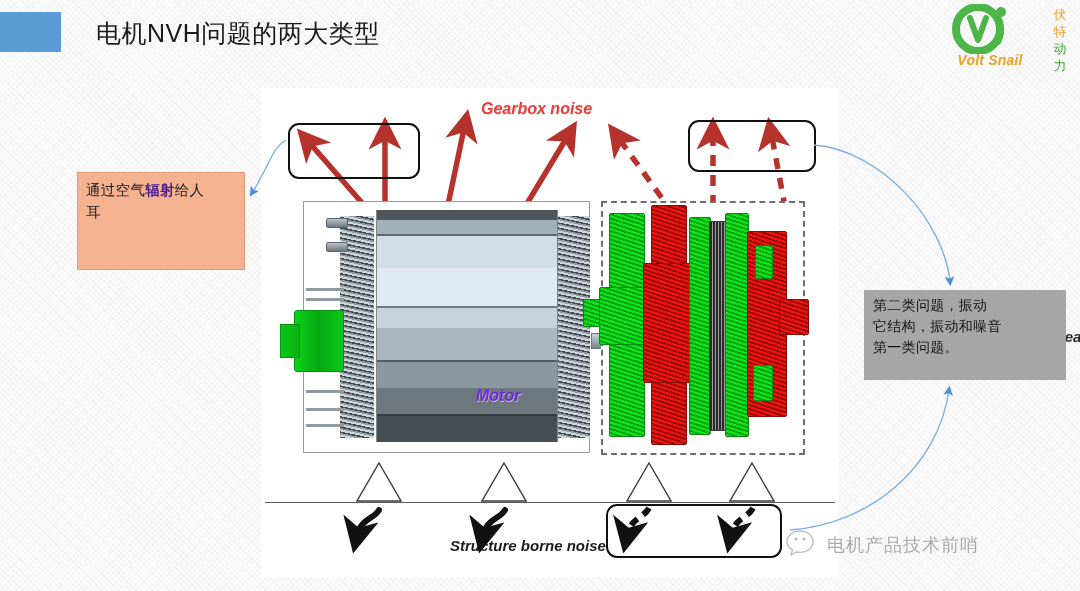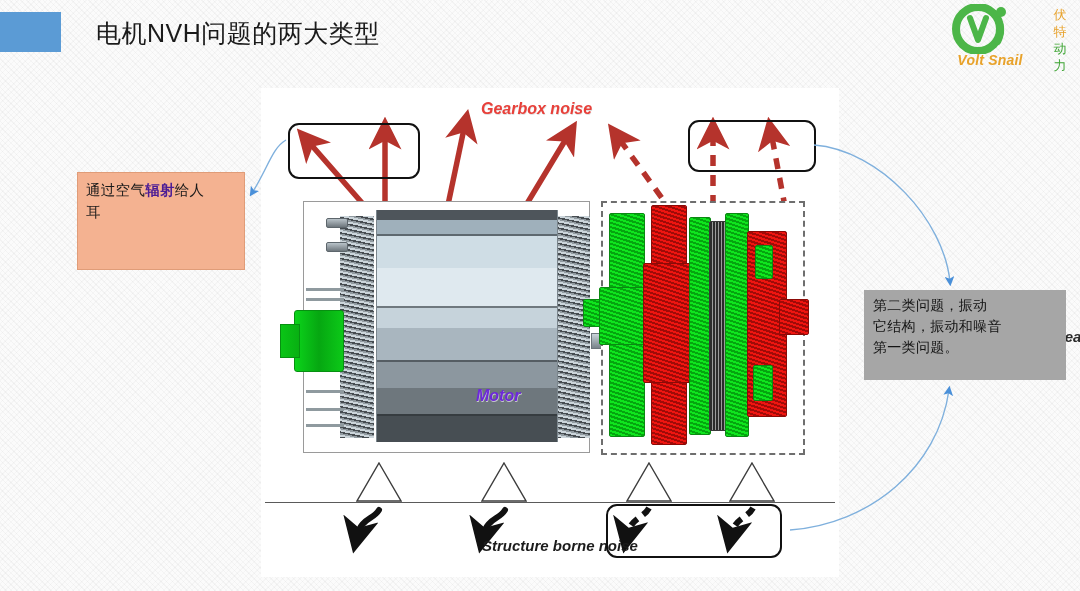--- a/index.html
+++ b/index.html
@@ -95,21 +95,21 @@
     font-weight: bold;
     white-space: nowrap;
   }
   #airborne-label {
     left: 220px; top: 12px;
     font-size: 16px;
     color: #e8403a;
     text-shadow: 0.5px 0.5px 0 rgba(0,0,0,0.12);
   }
   #structure-label {
-    left: 221px; top: 449px;
+    left: 189px; top: 449px;
     font-size: 15px;
     color: #1c1c1c;
   }
   #motor-label {
     left: 150px; top: 185px;
     font-size: 16px;
     color: #6d28d9;
     text-shadow: 0.5px 0.5px 0 rgba(255,255,255,0.6);
     margin-left: 22px;
   }
@@ -457,14 +457,24 @@
     <div>通过空气<span class="hot">辐射</span>给人</div>
     <div>耳</div>
   </div>
 
   <div id="note-right">
     <div>第二类问题，振动</div>
     <div>它结构，振动和噪音</div>
     <div>第一类问题。</div>
   </div>
 
+  <div id="watermark">
+    <span>
+      <svg width="34" height="30" viewBox="0 0 34 30">
+        <path d="M14 3 C 6 3, 1 8, 1 13.5 C 1 17, 3 20, 6.5 21.8 L5 27 L10.5 24 C 11.7 24.3, 12.9 24.4, 14 24.4 C 22 24.4, 27 19.5, 27 13.9 C 27 8.3, 22 3, 14 3 Z" fill="none" stroke="#6b6b6b" stroke-width="1.4" stroke-linejoin="round"></path>
+        <circle cx="10" cy="11" r="1.5" fill="#6b6b6b"></circle>
+        <circle cx="18" cy="11" r="1.5" fill="#6b6b6b"></circle>
+      </svg>
+    </span>
+    <span id="watermark-text">电机产品技术前哨</span>
+  </div>
 
 </div>
 
 </body></html>

